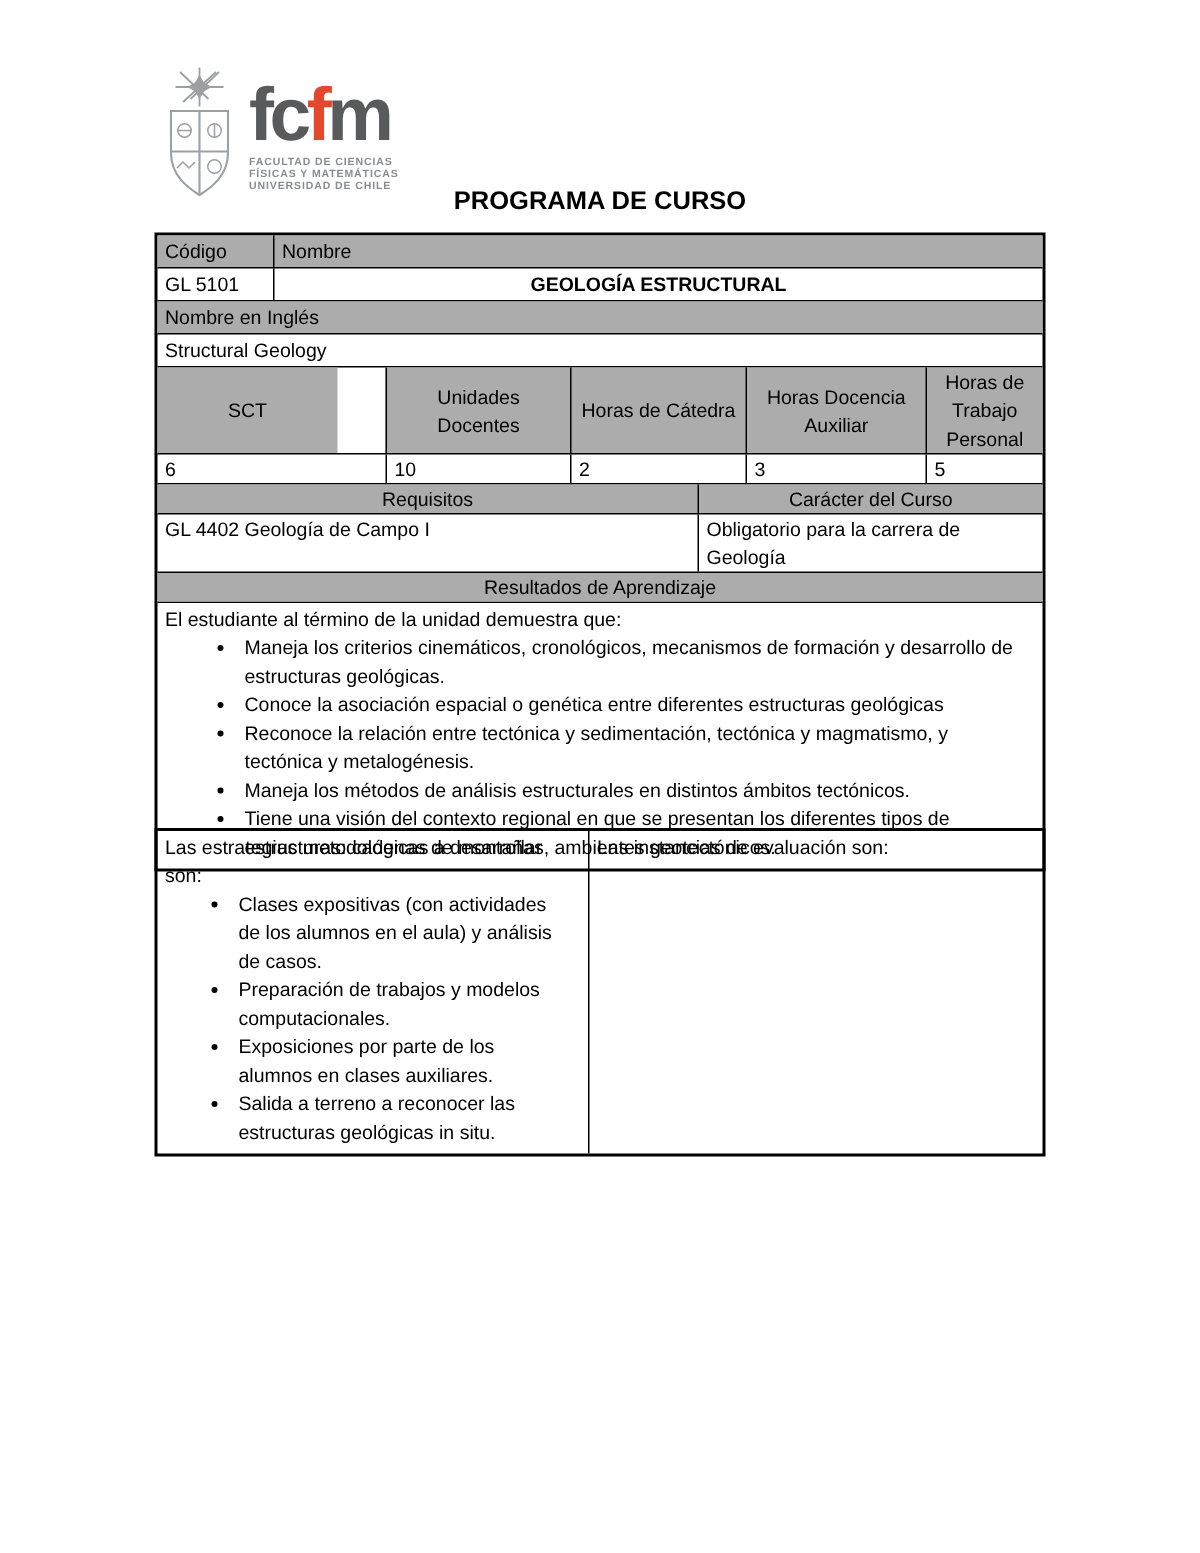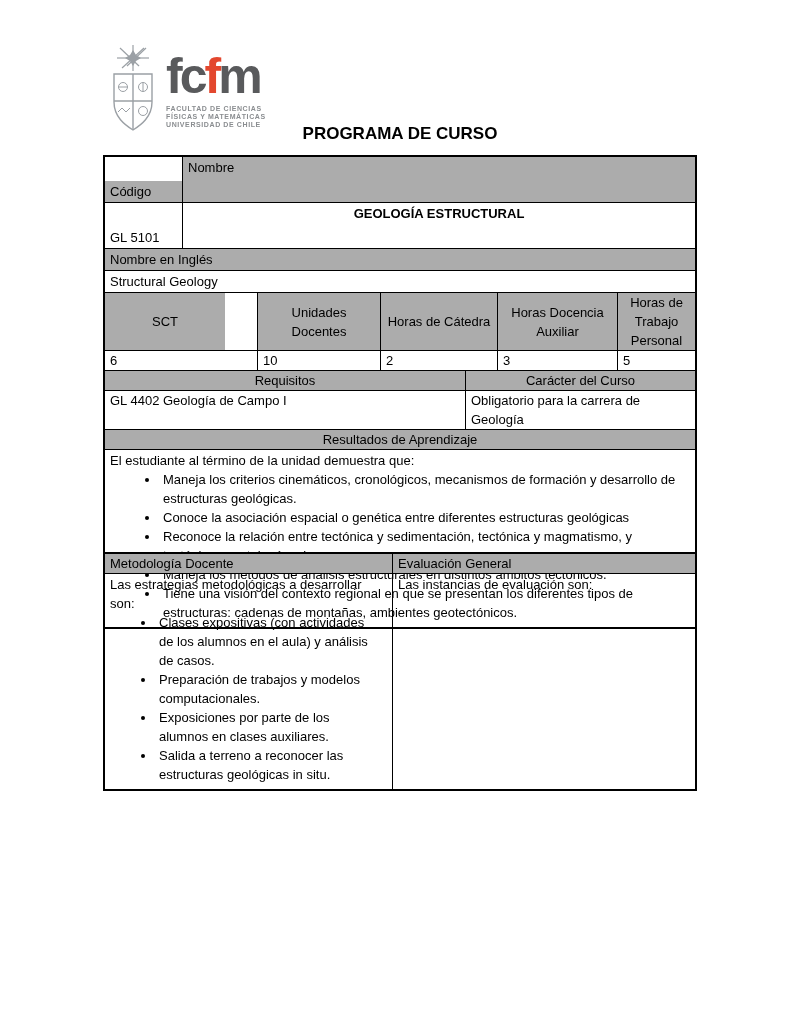--- a/index.html
+++ b/index.html
@@ -55,21 +55,21 @@
     box-sizing:border-box; padding:0 5px; flex:1 1 auto; min-width:0;
   }
   .cell + .cell { border-left:1px solid #000; }
   .gray { background: var(--header-gray,#acacac); }
   .center { text-align:center; }
   .vcenter { display:flex; align-items:center; justify-content:center; }
   .bold { font-weight:bold; }
   .italic { }
 
   
-  .w-code   { flex:0 0 77px;margin-top:24px; }
+  .w-code   { flex:0 0 77px; }
   .w-c1 { flex:0 0 120px; } .w-c2 { flex:0 0 123px;margin-left:32px; } .w-c3 { flex:0 0 117px; } .w-c4 { flex:0 0 120px; }
   .w-req { flex:0 0 360px; }
   
   .w-met { flex:0 0 287px; }
 
   .h20 { min-height:20px; } .h19 { min-height:19px; } .h18 { min-height:18px; }
   .h34 { min-height:34px; } .pad-v { padding-top:1px; padding-bottom:1px; }
 
   ul.bullets { margin:0; padding:0 6px 2px 50px; }
   ul.bullets li { padding-left:3px; }
@@ -176,24 +176,20 @@
           <li>Reconoce la relación entre tectónica y sedimentación, tectónica y magmatismo, y tectónica y metalogénesis.</li>
           <li>Maneja los métodos de análisis estructurales en distintos ámbitos tectónicos.</li>
           <li>Tiene una visión del contexto regional en que se presentan los diferentes tipos de estructuras: cadenas de montañas, ambientes geotectónicos.</li>
         </ul>
       </div>
     </div>
   </div>
 
   <div class="tbl tbl2">
 
-    <div class="row">
-      <div class="cell gray w-met h18">Metodología Docente</div>
-      <div class="cell gray h18">Evaluación General</div>
-    </div>
 
     <div class="row">
       <div class="cell w-met body-cell">
         <div>Las estrategias metodológicas a desarrollar son:</div>
         <ul class="bullets">
           <li>Clases expositivas (con actividades de los alumnos en el aula) y análisis de casos.</li>
           <li>Preparación de trabajos y modelos computacionales.</li>
           <li>Exposiciones por parte de los alumnos en clases auxiliares.</li>
           <li><span>Salida a terreno a reconocer las estructuras geológicas </span><span class="italic">in situ</span><span>.</span></li>
         </ul>

